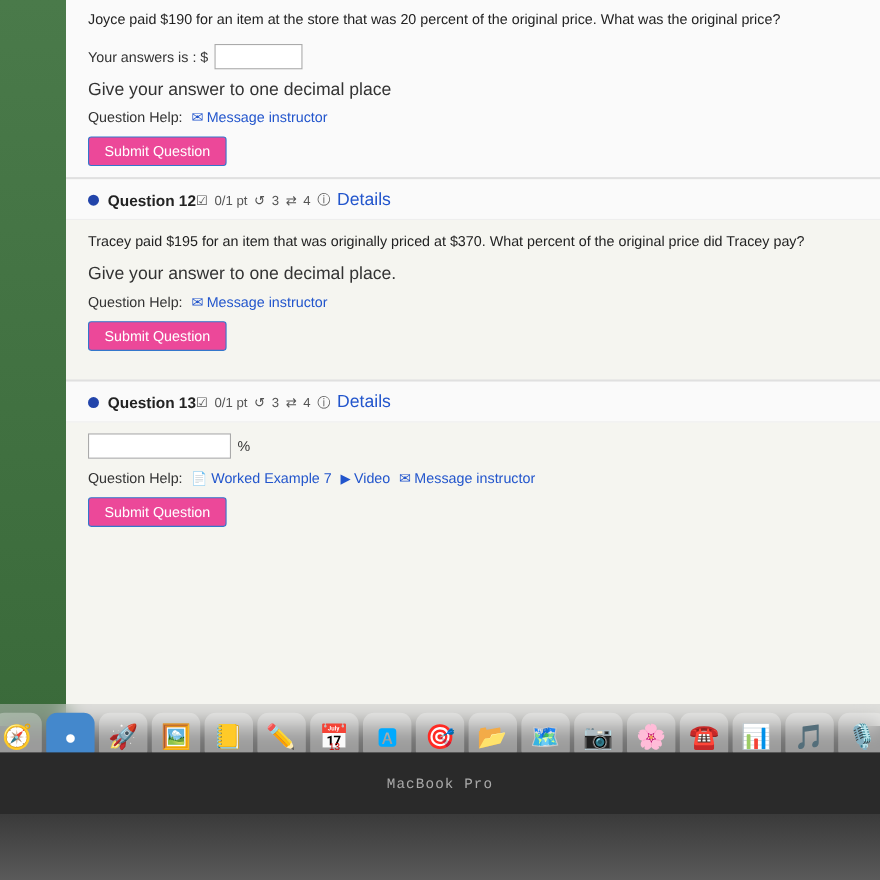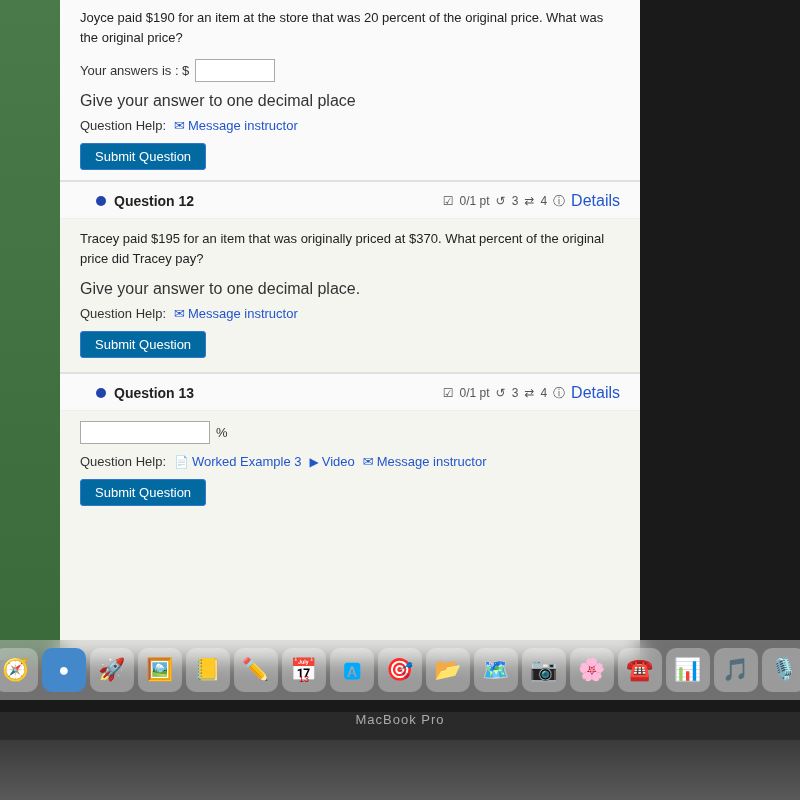--- a/index.html
+++ b/index.html
@@ -10,21 +10,21 @@
       font-family: Arial, sans-serif;
       background: #1a1a1a;
       position: relative;
     }
 
     
     .screen-area {
       position: absolute;
       top: 0;
       left: 0;
-      width: 640px;
+      width: 800px;
       height: 660px;
       background: #3a5a3a;
       display: flex;
     }
 
     
     .left-sidebar {
       width: 60px;
       background: linear-gradient(180deg, #4a7a4a 0%, #3a6a3a 100%);
       flex-shrink: 0;
@@ -98,35 +98,34 @@
 
     .doc-icon {
       font-size: 12px;
     }
 
     .video-icon {
       font-size: 12px;
     }
 
     .submit-btn {
-      background: #0369a1;
+      background: #ec4899;
       color: white;
       border: 1px solid #3377cc;
       padding: 5px 14px;
       font-size: 13px;
       cursor: pointer;
       border-radius: 3px;
     }
 
     
     .question-header {
       display: flex;
       align-items: center;
-      justify-content: space-between;
-      padding: 10px 20px 8px 36px;
+      padding: 10px 20px 8px 20px;
       background: #fafafa;
       border-bottom: 1px solid #eee;
     }
 
     .question-title-row {
       display: flex;
       align-items: center;
       gap: 8px;
     }
 
@@ -184,25 +183,26 @@
       font-size: 22px;
       background: rgba(255,255,255,0.3);
       flex-shrink: 0;
     }
 
     .bottom-bar {
       position: absolute;
       bottom: 60px;
       left: 0;
       width: 800px;
-      height: 28px;
+      height: 56px;
       background: #2a2a2a;
       display: flex;
-      align-items: flex-start;
+      align-items: center;
       justify-content: center;
+      font-family: Liberation Mono, monospace;
     }
 
     .macbook-text {
       color: #aaa;
       font-size: 13px;
       letter-spacing: 1px;
     }
 
     .laptop-bottom {
       position: absolute;
@@ -221,21 +221,21 @@
       position: absolute;
       bottom: 8px;
       left: 50%;
       transform: translateX(-50%);
       font-size: 9px;
       color: #c00;
       font-weight: normal;
     }
 
     .q-inner {
-      padding: 10px 20px 14px 20px;
+      padding: 10px 20px 26px 20px;
     }
 
     .divider {
       height: 2px;
       background: #e0e0e0;
       margin: 0;
     }
 
     
     .partial-top {
@@ -332,21 +332,21 @@
 
       <div class="answer-row">
         <input class="answer-input" type="text" style="width: 130px;">
         <span class="answer-suffix">%</span>
       </div>
 
       <div class="question-help">
         <span>Question Help:</span>
         <a class="help-link" href="#">
           <span class="doc-icon">📄</span>
-          <span>Worked Example 3</span>
+          <span>Worked Example 7</span>
         </a>
         <a class="help-link" href="#">
           <span class="video-icon">▶</span>
           <span>Video</span>
         </a>
         <a class="help-link" href="#">
           <span class="mail-icon">✉</span>
           <span>Message instructor</span>
         </a>
       </div>

